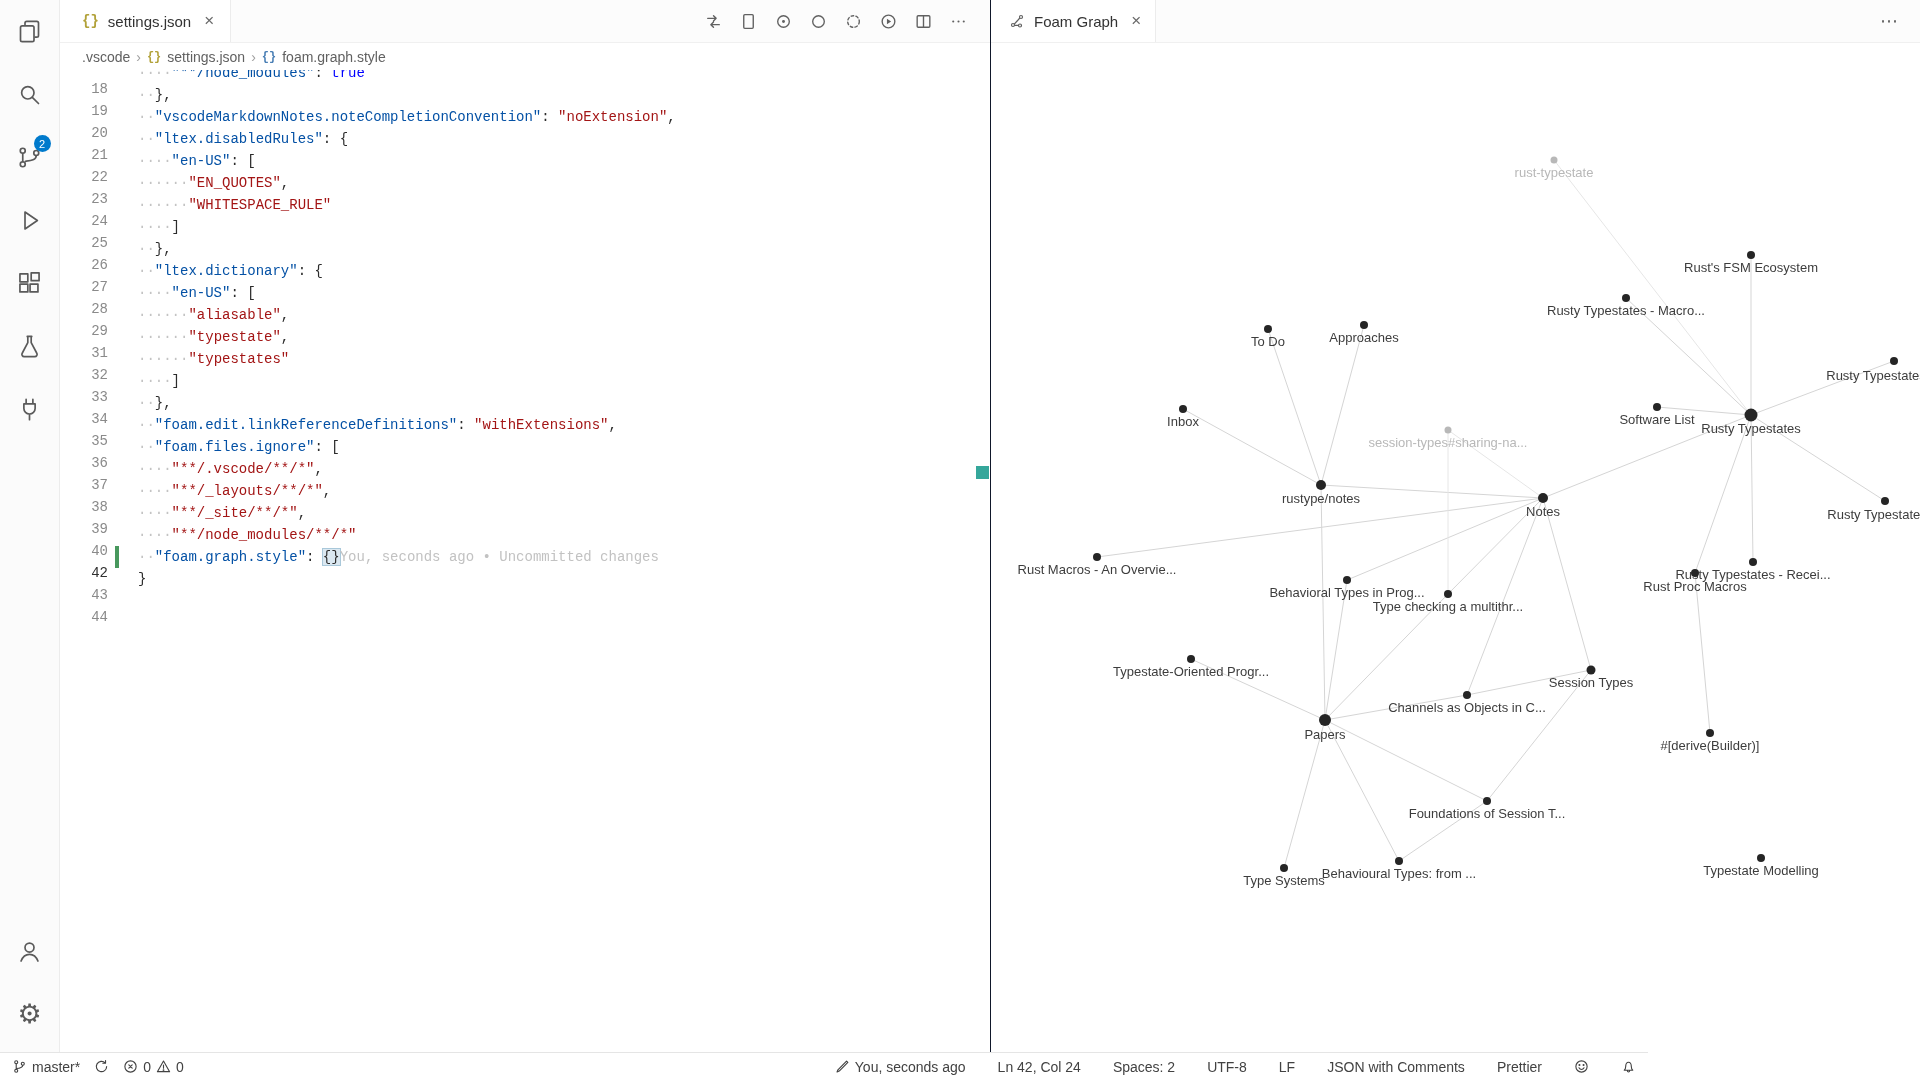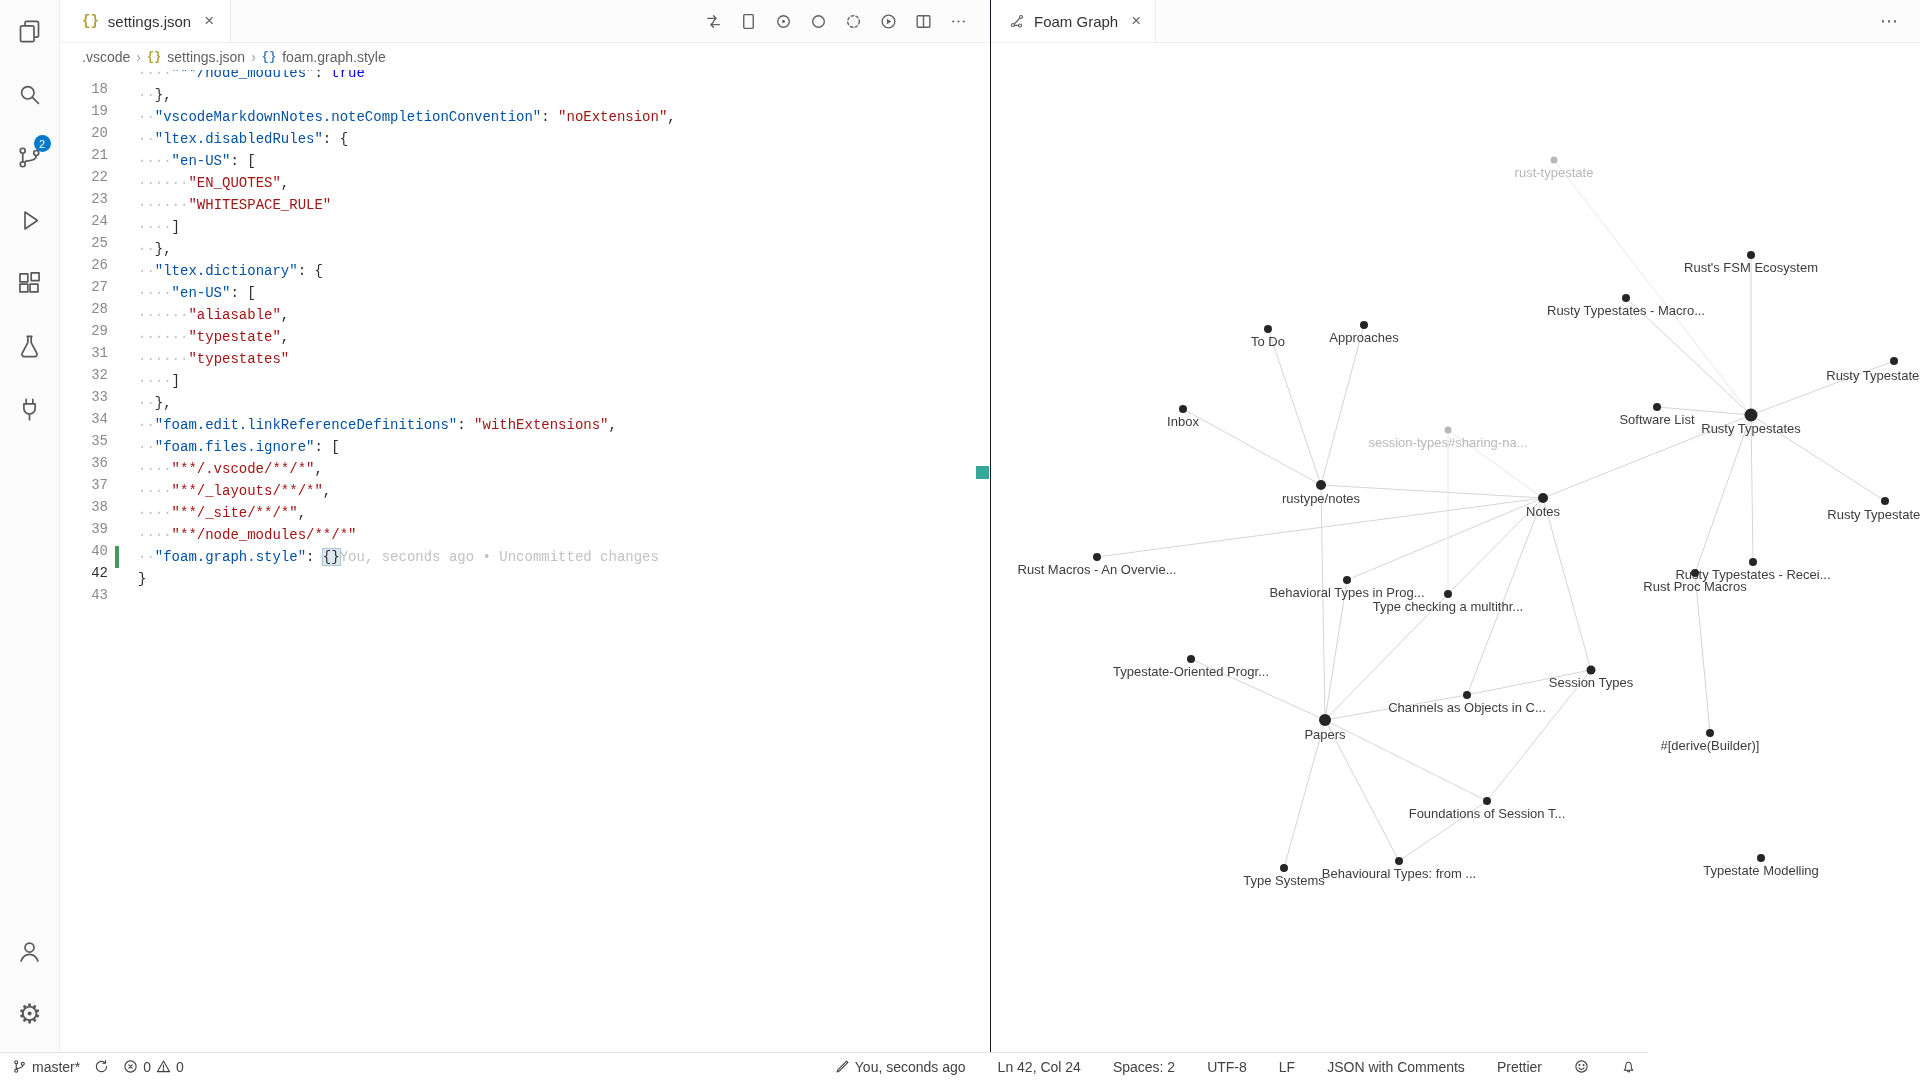--- a/index.html
+++ b/index.html
@@ -236,20 +236,21 @@
           <div class="line"><span class="ln">33</span><span class="gitmark"></span><span class="txt"><span class="tk-ws">····</span><span class="tk-pun">]</span></span></div>
           <div class="line"><span class="ln">34</span><span class="gitmark"></span><span class="txt"><span class="tk-ws">··</span><span class="tk-pun">},</span></span></div>
           <div class="line"><span class="ln">35</span><span class="gitmark"></span><span class="txt"><span class="tk-ws">··</span><span class="tk-key">"foam.edit.linkReferenceDefinitions"</span><span class="tk-pun">: </span><span class="tk-str">"withExtensions"</span><span class="tk-pun">,</span></span></div>
           <div class="line"><span class="ln">36</span><span class="gitmark"></span><span class="txt"><span class="tk-ws">··</span><span class="tk-key">"foam.files.ignore"</span><span class="tk-pun">: [</span></span></div>
           <div class="line"><span class="ln">37</span><span class="gitmark"></span><span class="txt"><span class="tk-ws">····</span><span class="tk-str">"**/.vscode/**/*"</span><span class="tk-pun">,</span></span></div>
           <div class="line"><span class="ln">38</span><span class="gitmark"></span><span class="txt"><span class="tk-ws">····</span><span class="tk-str">"**/_layouts/**/*"</span><span class="tk-pun">,</span></span></div>
           <div class="line"><span class="ln">39</span><span class="gitmark"></span><span class="txt"><span class="tk-ws">····</span><span class="tk-str">"**/_site/**/*"</span><span class="tk-pun">,</span></span></div>
           <div class="line"><span class="ln">40</span><span class="gitmark"></span><span class="txt"><span class="tk-ws">····</span><span class="tk-str">"**/node_modules/**/*"</span></span></div>
           <div class="line"><span class="ln act">42</span><span class="gitmark on"></span><span class="txt"><span class="tk-ws">··</span><span class="tk-key">"foam.graph.style"</span><span class="tk-pun">: </span><span class="tk-brk">{}</span><span class="tk-ghost">You, seconds ago • Uncommitted changes</span></span></div>
           <div class="line"><span class="ln">43</span><span class="gitmark"></span><span class="txt"><span class="tk-pun">}</span></span></div>
+          <div class="line"><span class="ln">44</span><span class="gitmark"></span><span class="txt"></span></div>
         </div>
     </div>
     <div class="overview-marker"></div>
   </div>
 
   <div class="panel">
     <div class="panel-tabbar">
       <div class="panel-tab">
         <svg viewBox="0 0 16 16">
             <circle cx="4" cy="12" r="1.5"></circle>

